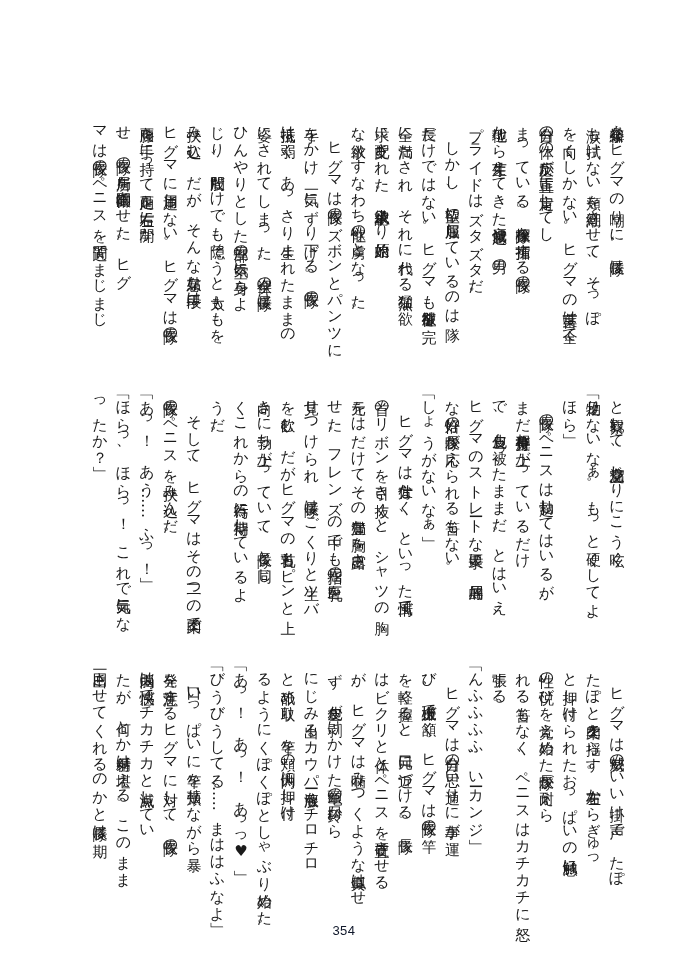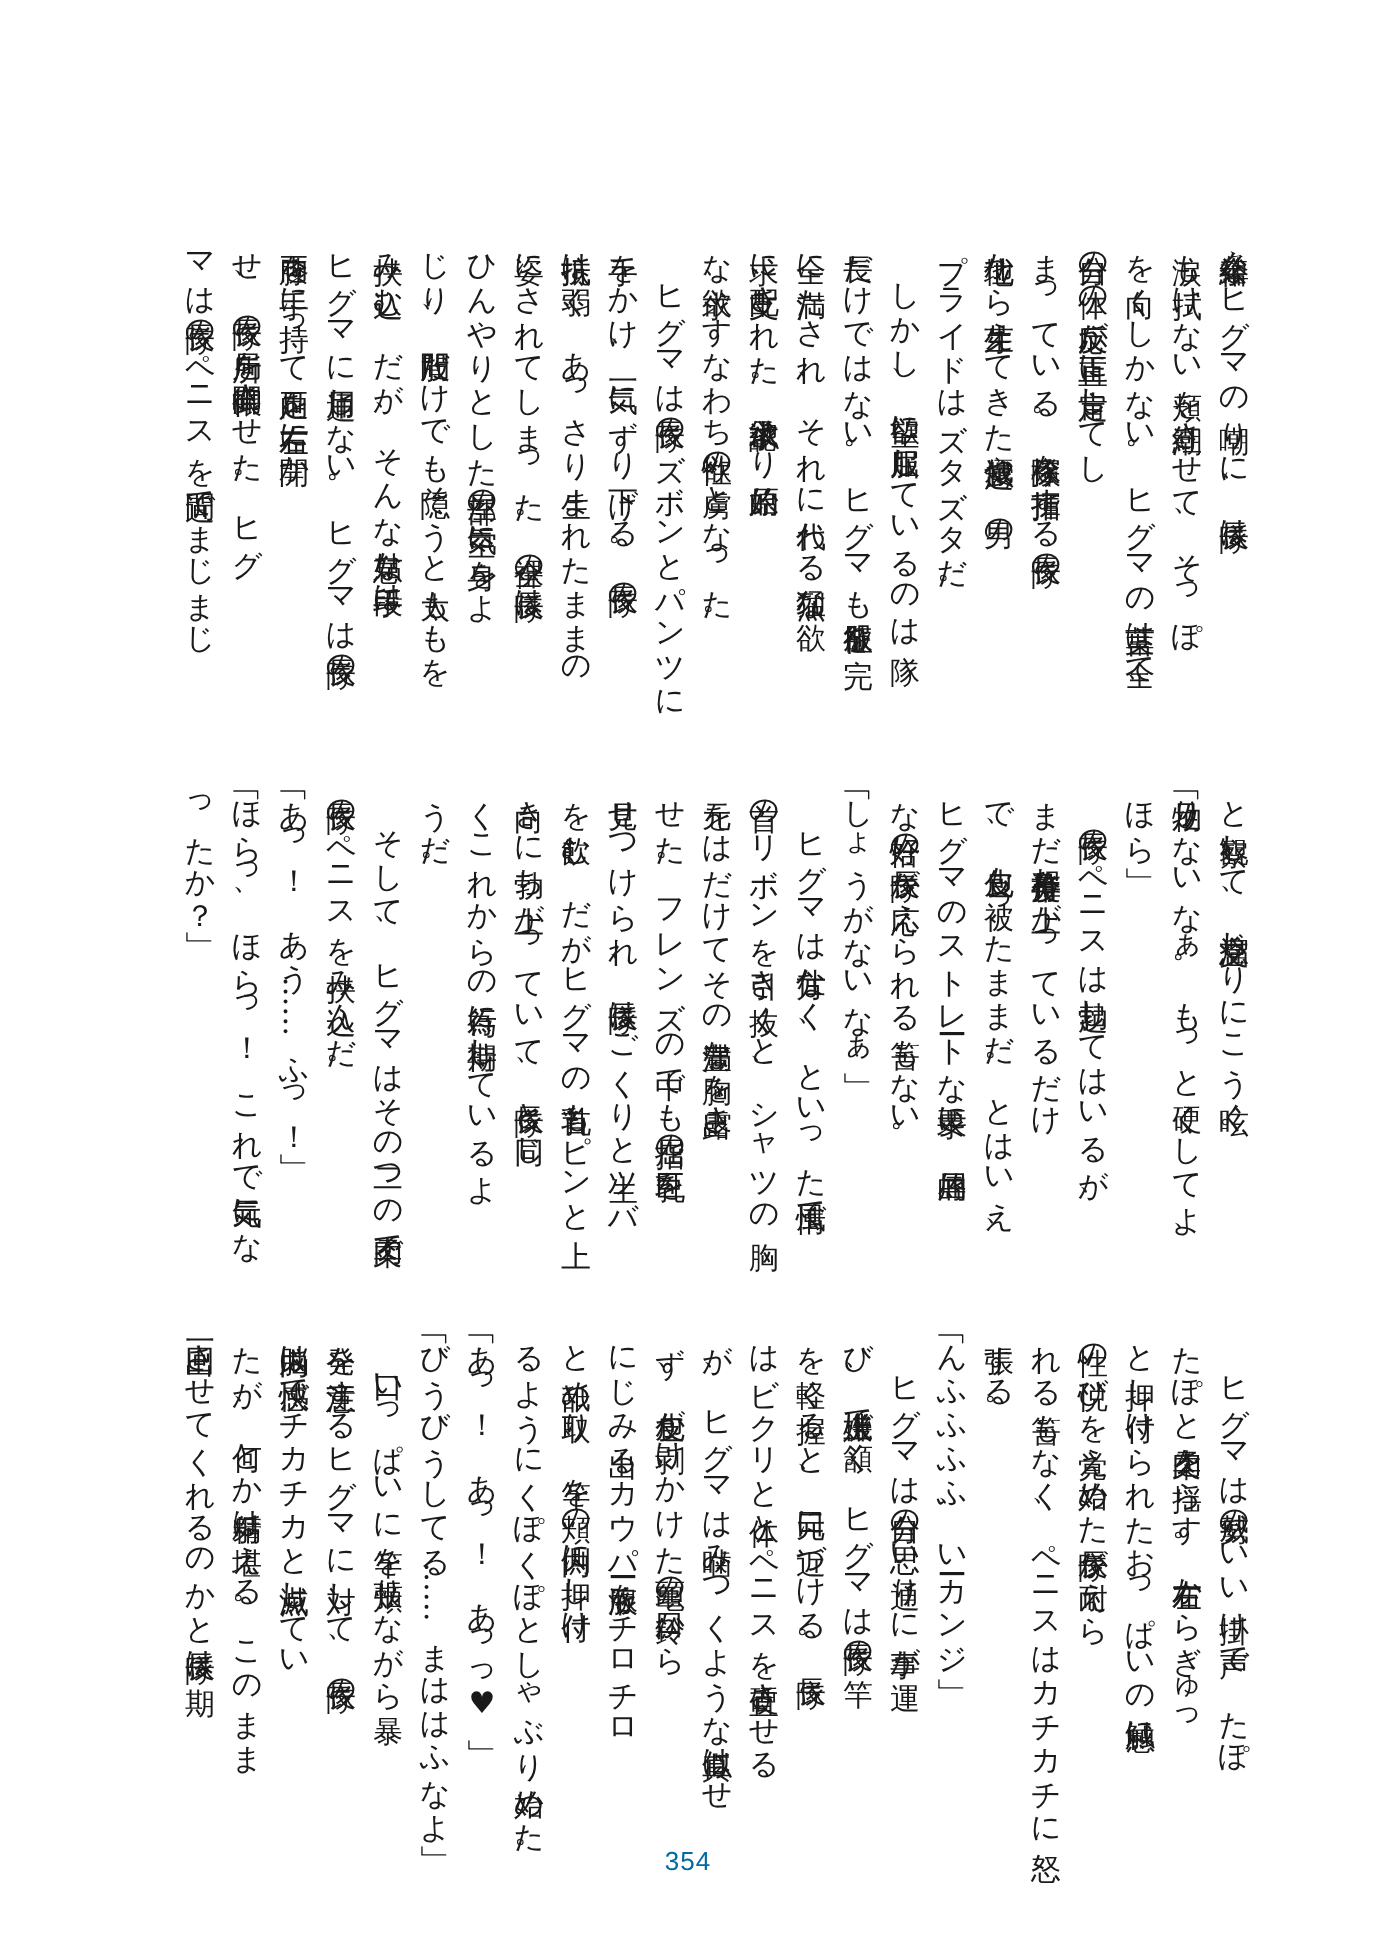--- a/index.html
+++ b/index.html
@@ -32,21 +32,21 @@
     white-space: nowrap;
     overflow: visible;
   }
   .page-number {
     position: absolute;
     left: 0; top: 923px;
     width: 688px;
     text-align: center;
     font-family: "Liberation Sans", sans-serif;
     font-size: 13px;
-    color: #0369a1;
+    color: #0f172a;
     letter-spacing: 0.5px;
   }
 </style>
 </head>
 <body>
 
 <div class="page">
 
   <div class="band band-top">
     <div class="col">余裕綽々なヒグマの嘲りに、隊長は</div>

